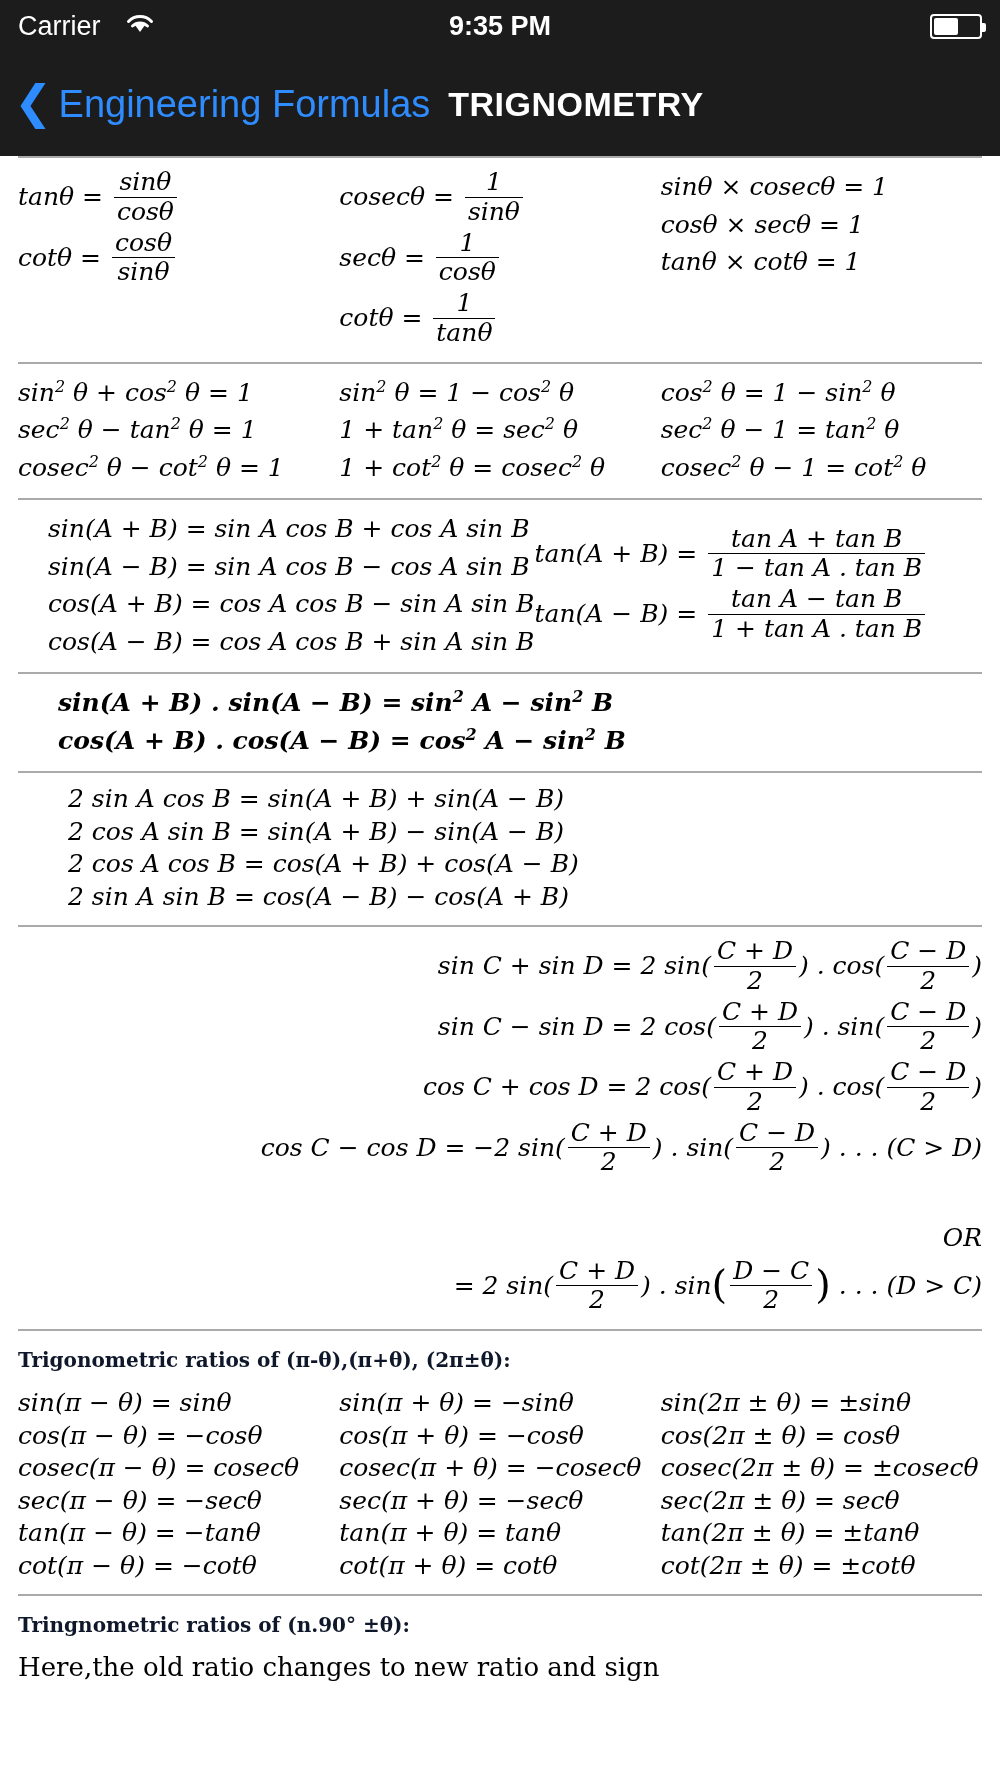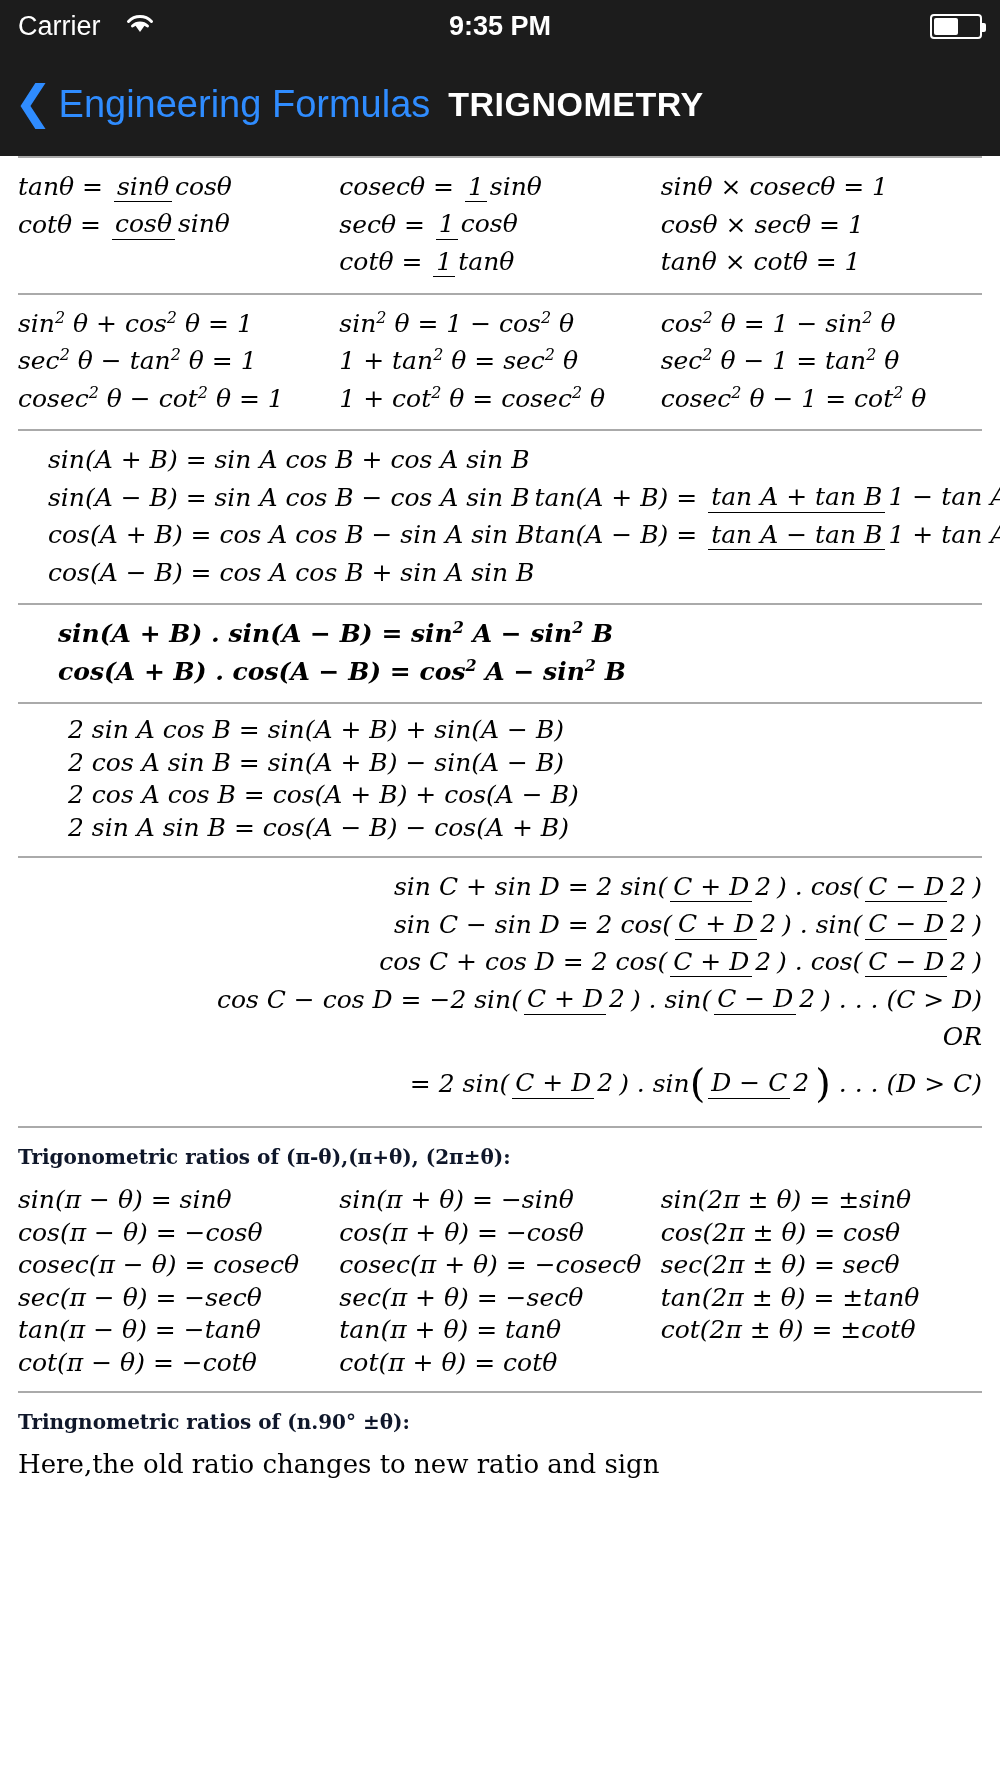--- a/index.html
+++ b/index.html
@@ -121,21 +121,21 @@
     font-style: italic;
     font-size: 25px;
     color: #000;
     white-space: nowrap;
     line-height: 1.42;
     padding: 1px 0;
   }
   .eq.tight { line-height: 1.22; }
   .frac {
     display: inline-flex;
-    flex-direction: row;
+    flex-direction: column;
     vertical-align: middle;
     text-align: center;
     margin: 0 3px;
     position: relative;
     top: -1px;
   }
   .frac .num { border-bottom: 1.5px solid #000; padding: 0 3px; line-height: 1.15; }
   .frac .den { padding: 0 3px; line-height: 1.15; }
   sup { font-size: 0.64em; vertical-align: super; font-style: italic; }
 
@@ -346,21 +346,21 @@
       </div>
       <div class="eq">
         cos C − cos D = −2 sin(<span class="frac">
             <span class="num">C + D</span>
             <span class="den">2</span>
           </span>) . sin(<span class="frac">
             <span class="num">C − D</span>
             <span class="den">2</span>
           </span>) . . . (C &gt; D)
       </div>
-      <div class="eq" style="font-style:italic;">OR</div>
+      <div class="eq" style="font-style:italic;margin-top:40px;">OR</div>
       <div class="eq">
         = 2 sin(<span class="frac">
             <span class="num">C + D</span>
             <span class="den">2</span>
           </span>) . sin<span class="paren">(</span><span class="frac">
             <span class="num">D − C</span>
             <span class="den">2</span>
           </span><span class="paren">)</span> . . . (D &gt; C)
       </div>
     </div>
@@ -384,20 +384,21 @@
           <div class="eq tight">sin(π + θ) = −sinθ</div>
           <div class="eq tight">cos(π + θ) = −cosθ</div>
           <div class="eq tight">cosec(π + θ) = −cosecθ</div>
           <div class="eq tight">sec(π + θ) = −secθ</div>
           <div class="eq tight">tan(π + θ) = tanθ</div>
           <div class="eq tight">cot(π + θ) = cotθ</div>
         </div>
         <div class="col">
           <div class="eq tight">sin(2π ± θ) = ±sinθ</div>
           <div class="eq tight">cos(2π ± θ) = cosθ</div>
+          <div class="eq tight">cosec(2π ± θ) = ±cosecθ</div>
           <div class="eq tight">sec(2π ± θ) = secθ</div>
           <div class="eq tight">tan(2π ± θ) = ±tanθ</div>
           <div class="eq tight">cot(2π ± θ) = ±cotθ</div>
         </div>
       </div>
     </div>
   </div>
 
   <div class="rule"></div>
 

